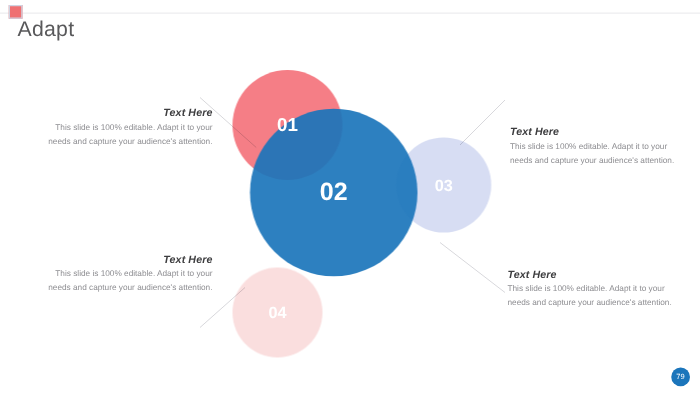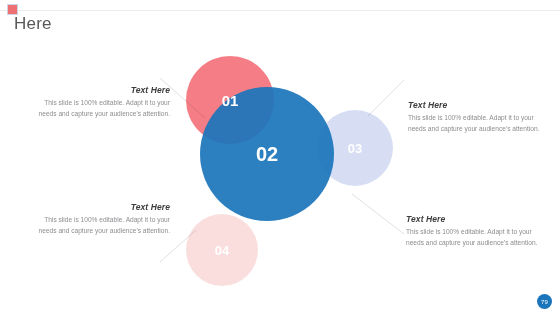--- a/index.html
+++ b/index.html
@@ -107,21 +107,21 @@
     justify-content: center;
     letter-spacing: 0.2px;
   }
 </style>
 </head>
 <body>
 
 <div class="top-rule"></div>
 <div class="corner-mark"></div>
 
-<div class="slide-title">Here</div>
+<div class="slide-title">Adapt</div>
 
 <div class="stage">
 
   <svg class="venn-svg" viewBox="0 0 560 268">
 
     <g stroke="#d8d8dc" stroke-width="0.8" fill="none">
       <line x1="160" y1="44" x2="205" y2="84"></line>
       <line x1="404" y1="46" x2="368" y2="82"></line>
       <line x1="160" y1="228" x2="196" y2="196"></line>
       <line x1="404" y1="200" x2="352" y2="160"></line>

